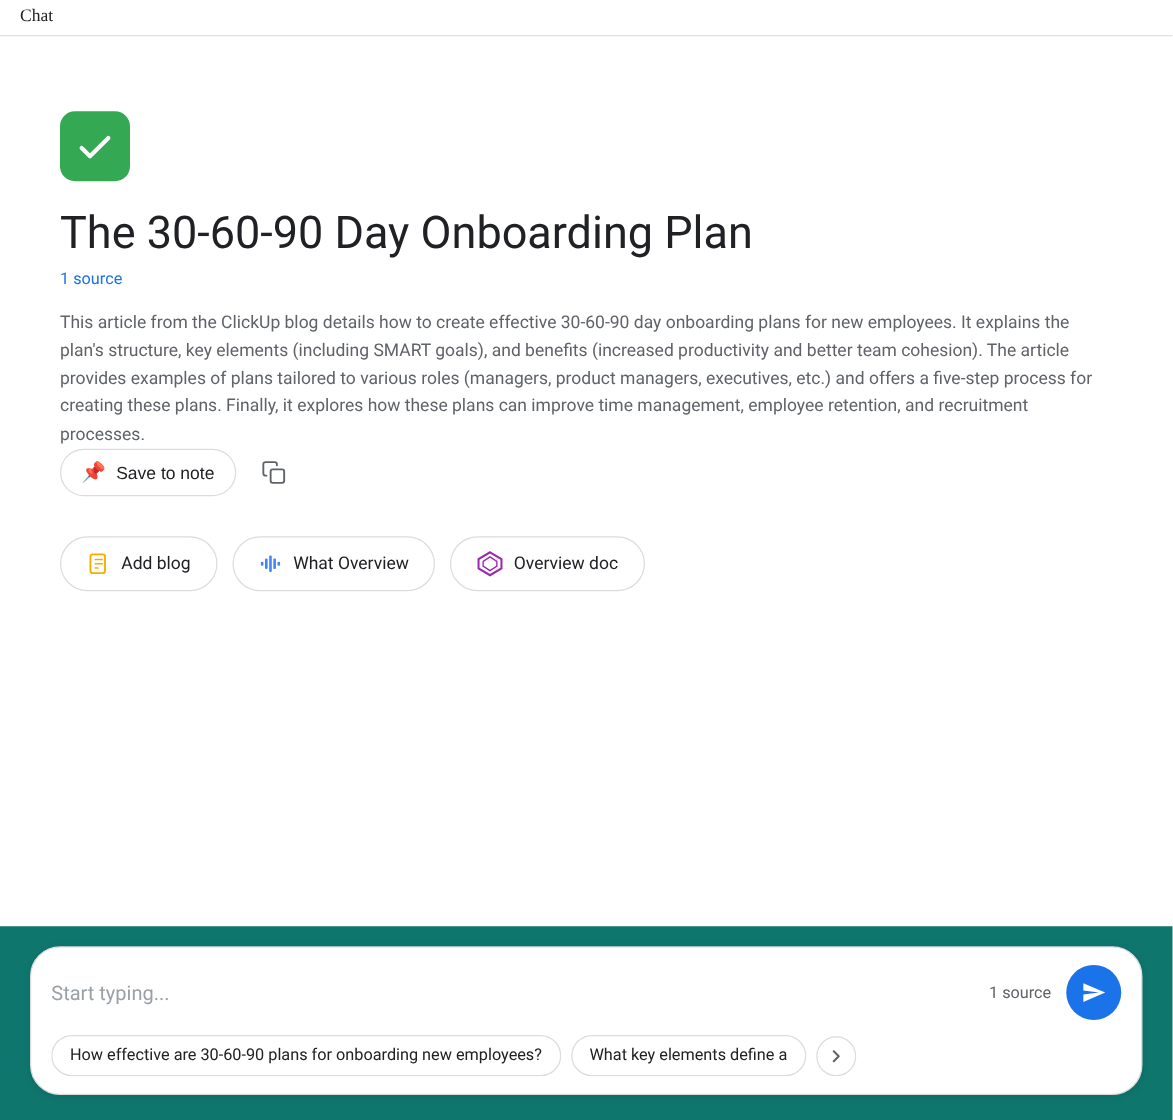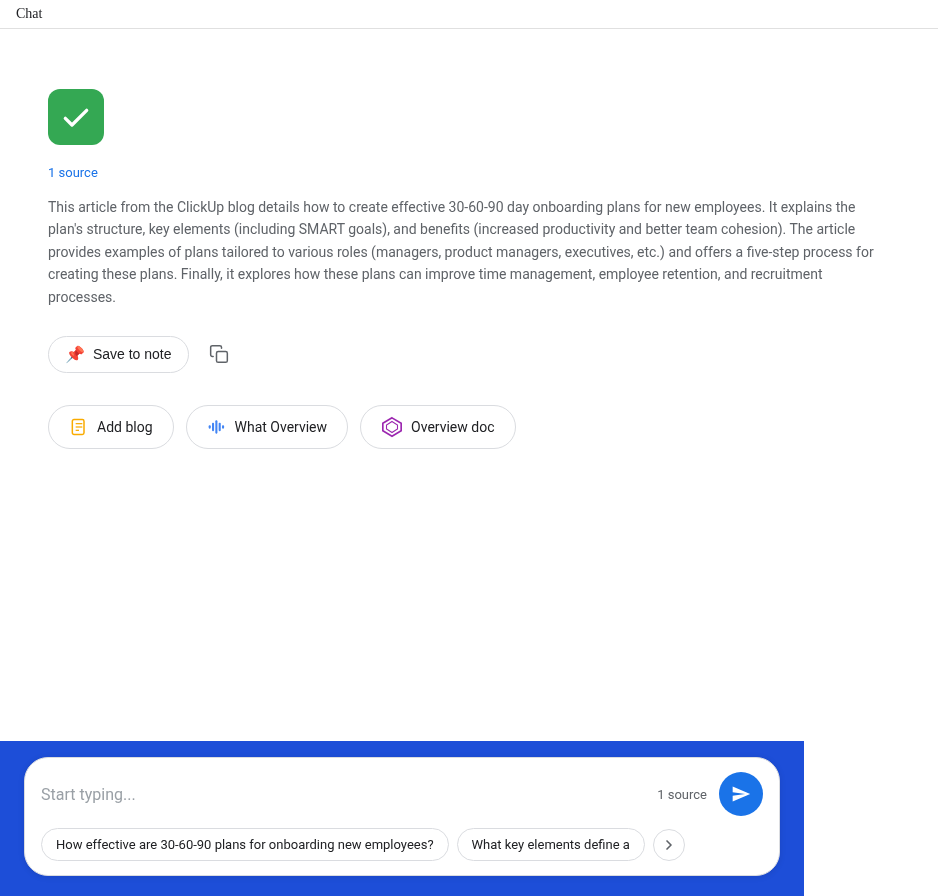--- a/index.html
+++ b/index.html
@@ -70,21 +70,20 @@
       margin-bottom: 16px;
       cursor: pointer;
     }
 
     
     .description {
       font-size: 14px;
       color: #5f6368;
       line-height: 1.6;
       max-width: 860px;
-      margin-bottom: 28px;
     }
 
     
     .action-row {
       display: flex;
       align-items: center;
       gap: 12px;
       margin-bottom: 32px;
     }
 
@@ -131,22 +130,22 @@
       font-size: 14px;
       color: #202124;
       font-family: inherit;
     }
 
     
     .bottom-input-area {
       position: fixed;
       bottom: 0;
       left: 0;
-      width: 804px;
-      background: #1d4ed8;
+      width: 938px;
+      background: #0f766e;
       padding: 16px 24px 20px 24px;
       border-top: none;
     }
 
     .chat-input-container {
       border: 1.5px solid #dadce0;
       border-radius: 24px;
       padding: 14px 16px;
       background: #fff;
       box-shadow: 0 1px 6px rgba(0,0,0,0.1);
@@ -241,20 +240,21 @@
 </div>
 
 <div class="main-content">
 
   <div class="check-icon-wrapper">
     <svg viewBox="0 0 24 24" fill="none">
       <polyline points="4,13 9,18 20,7" stroke="white" stroke-width="2.5" stroke-linecap="round" stroke-linejoin="round"></polyline>
     </svg>
   </div>
 
+  <h1 class="page-title">The 30-60-90 Day Onboarding Plan</h1>
 
   <div class="source-count">1 source</div>
 
   <p class="description">This article from the ClickUp blog details how to create effective 30-60-90 day onboarding plans for new employees. It explains the plan's structure, key elements (including SMART goals), and benefits (increased productivity and better team cohesion). The article provides examples of plans tailored to various roles (managers, product managers, executives, etc.) and offers a five-step process for creating these plans. Finally, it explores how these plans can improve time management, employee retention, and recruitment processes.</p>
 
   <div class="action-row">
     <button class="save-note-btn">
       <span class="pin-icon">📌</span>
       <span>Save to note</span>
     </button>

